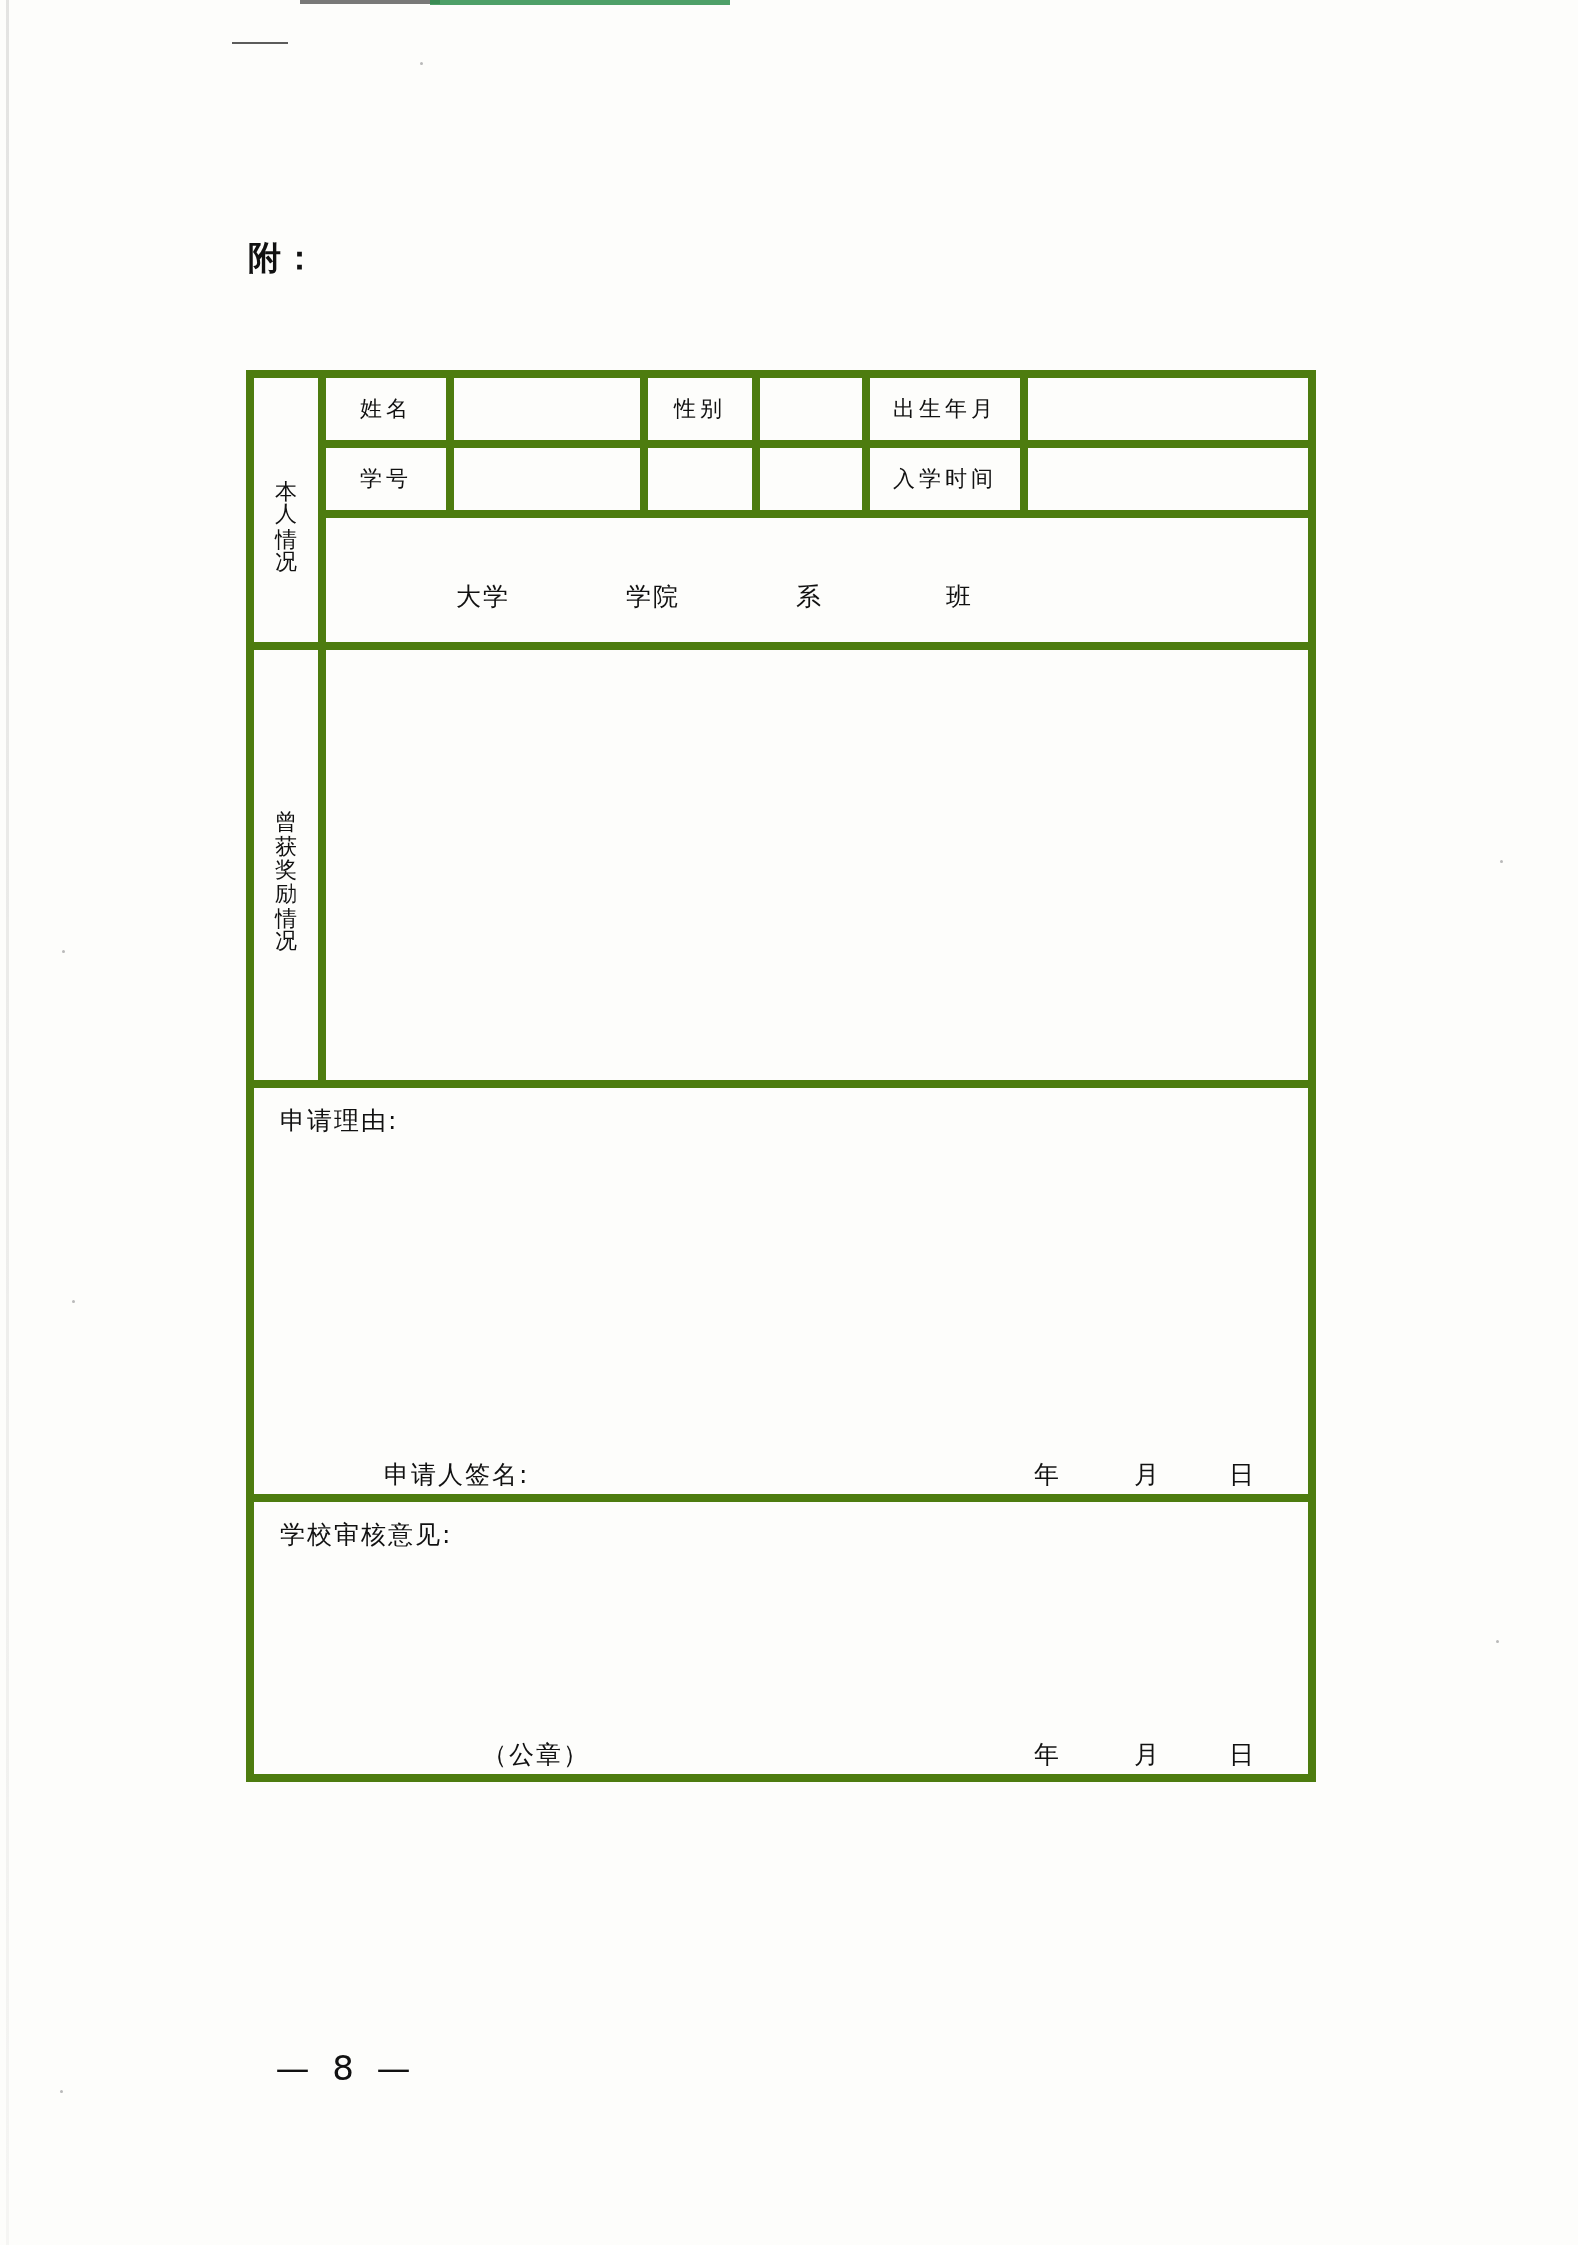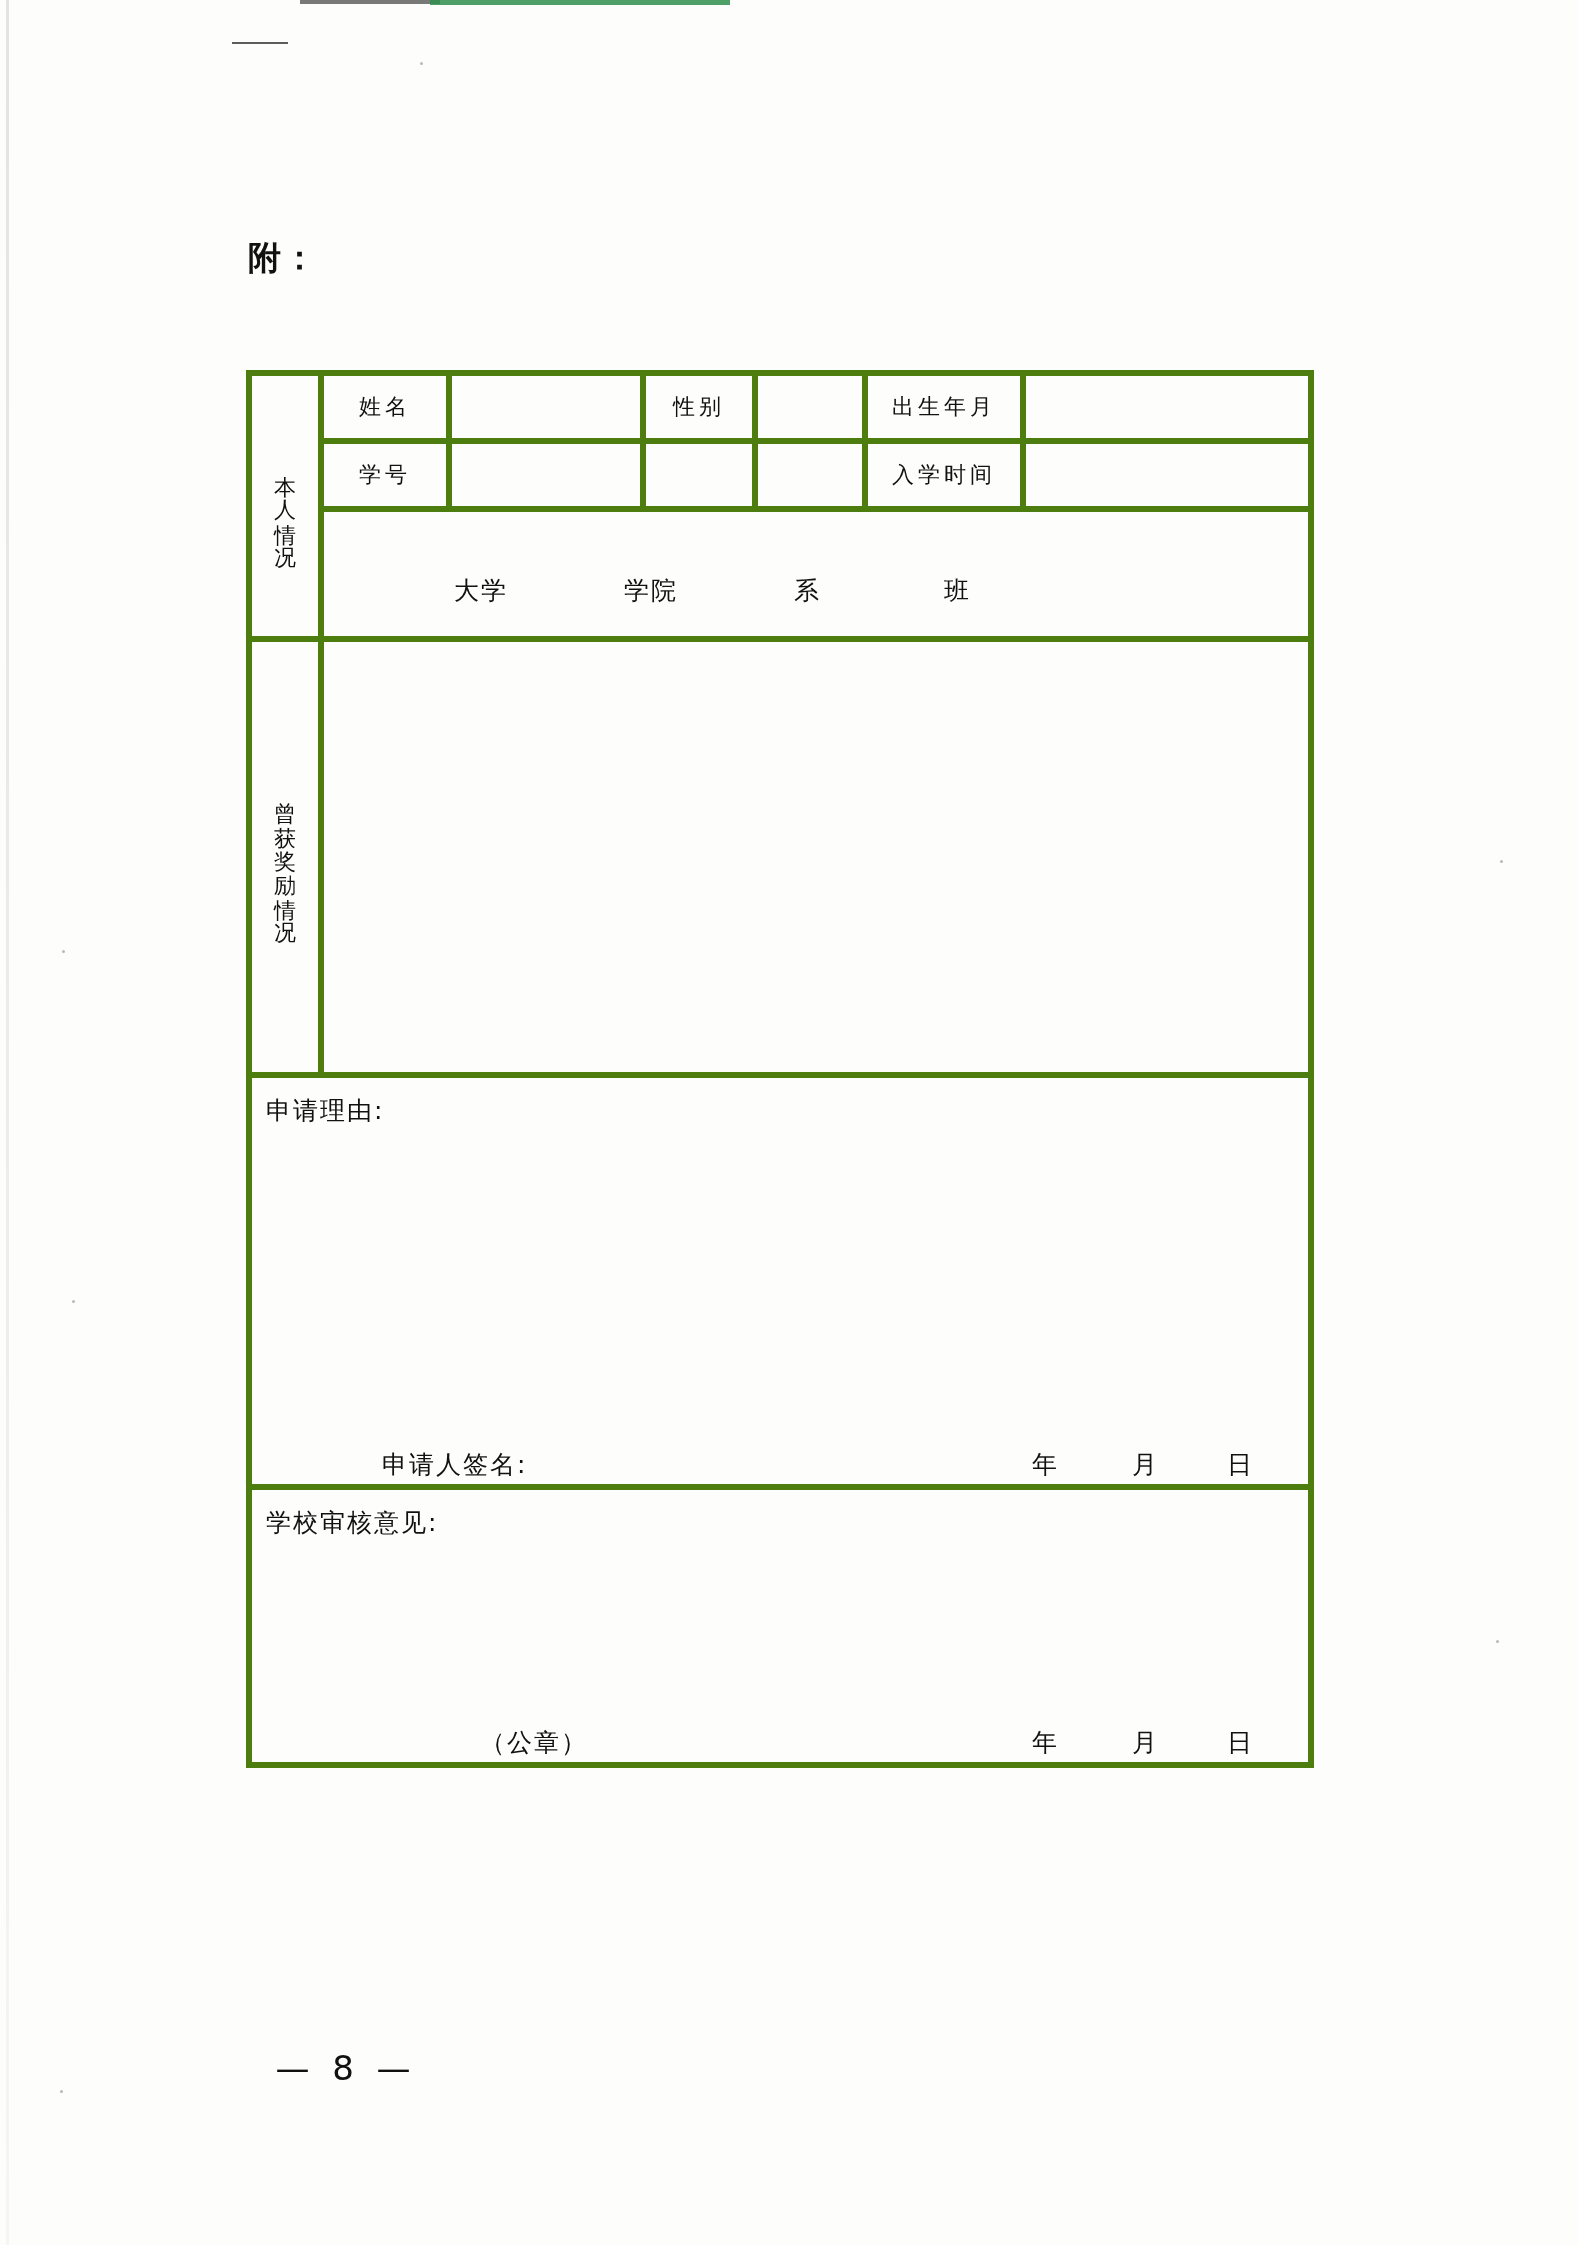--- a/index.html
+++ b/index.html
@@ -92,21 +92,21 @@
   
   .form-table {
     position: absolute;
     left: 246px;
     top: 370px;
     width: 1062px;
     border-collapse: collapse;
     table-layout: fixed;
   }
   .form-table td {
-    border: 6px solid #4d7c0f;
+    border: 8px solid #4d7c0f;
     padding: 0;
     vertical-align: middle;
     font-size: 22px;
   }
   .vcell {
     width: 72px;
     text-align: center;
     font-size: 23px;
     line-height: 1.0;
   }
@@ -148,21 +148,21 @@
   .s-xi { left: 470px; }
   .s-ban { left: 620px; }
 
   .pad-area {
     position: relative;
     height: 100%;
     padding: 0;
   }
   .area-title {
     position: absolute;
-    left: 14px;
+    left: 26px;
     top: 16px;
     font-size: 25px;
     letter-spacing: 2px;
   }
   .sign-row {
     position: absolute;
     left: 0;
     bottom: 6px;
     width: 100%;
     height: 30px;

